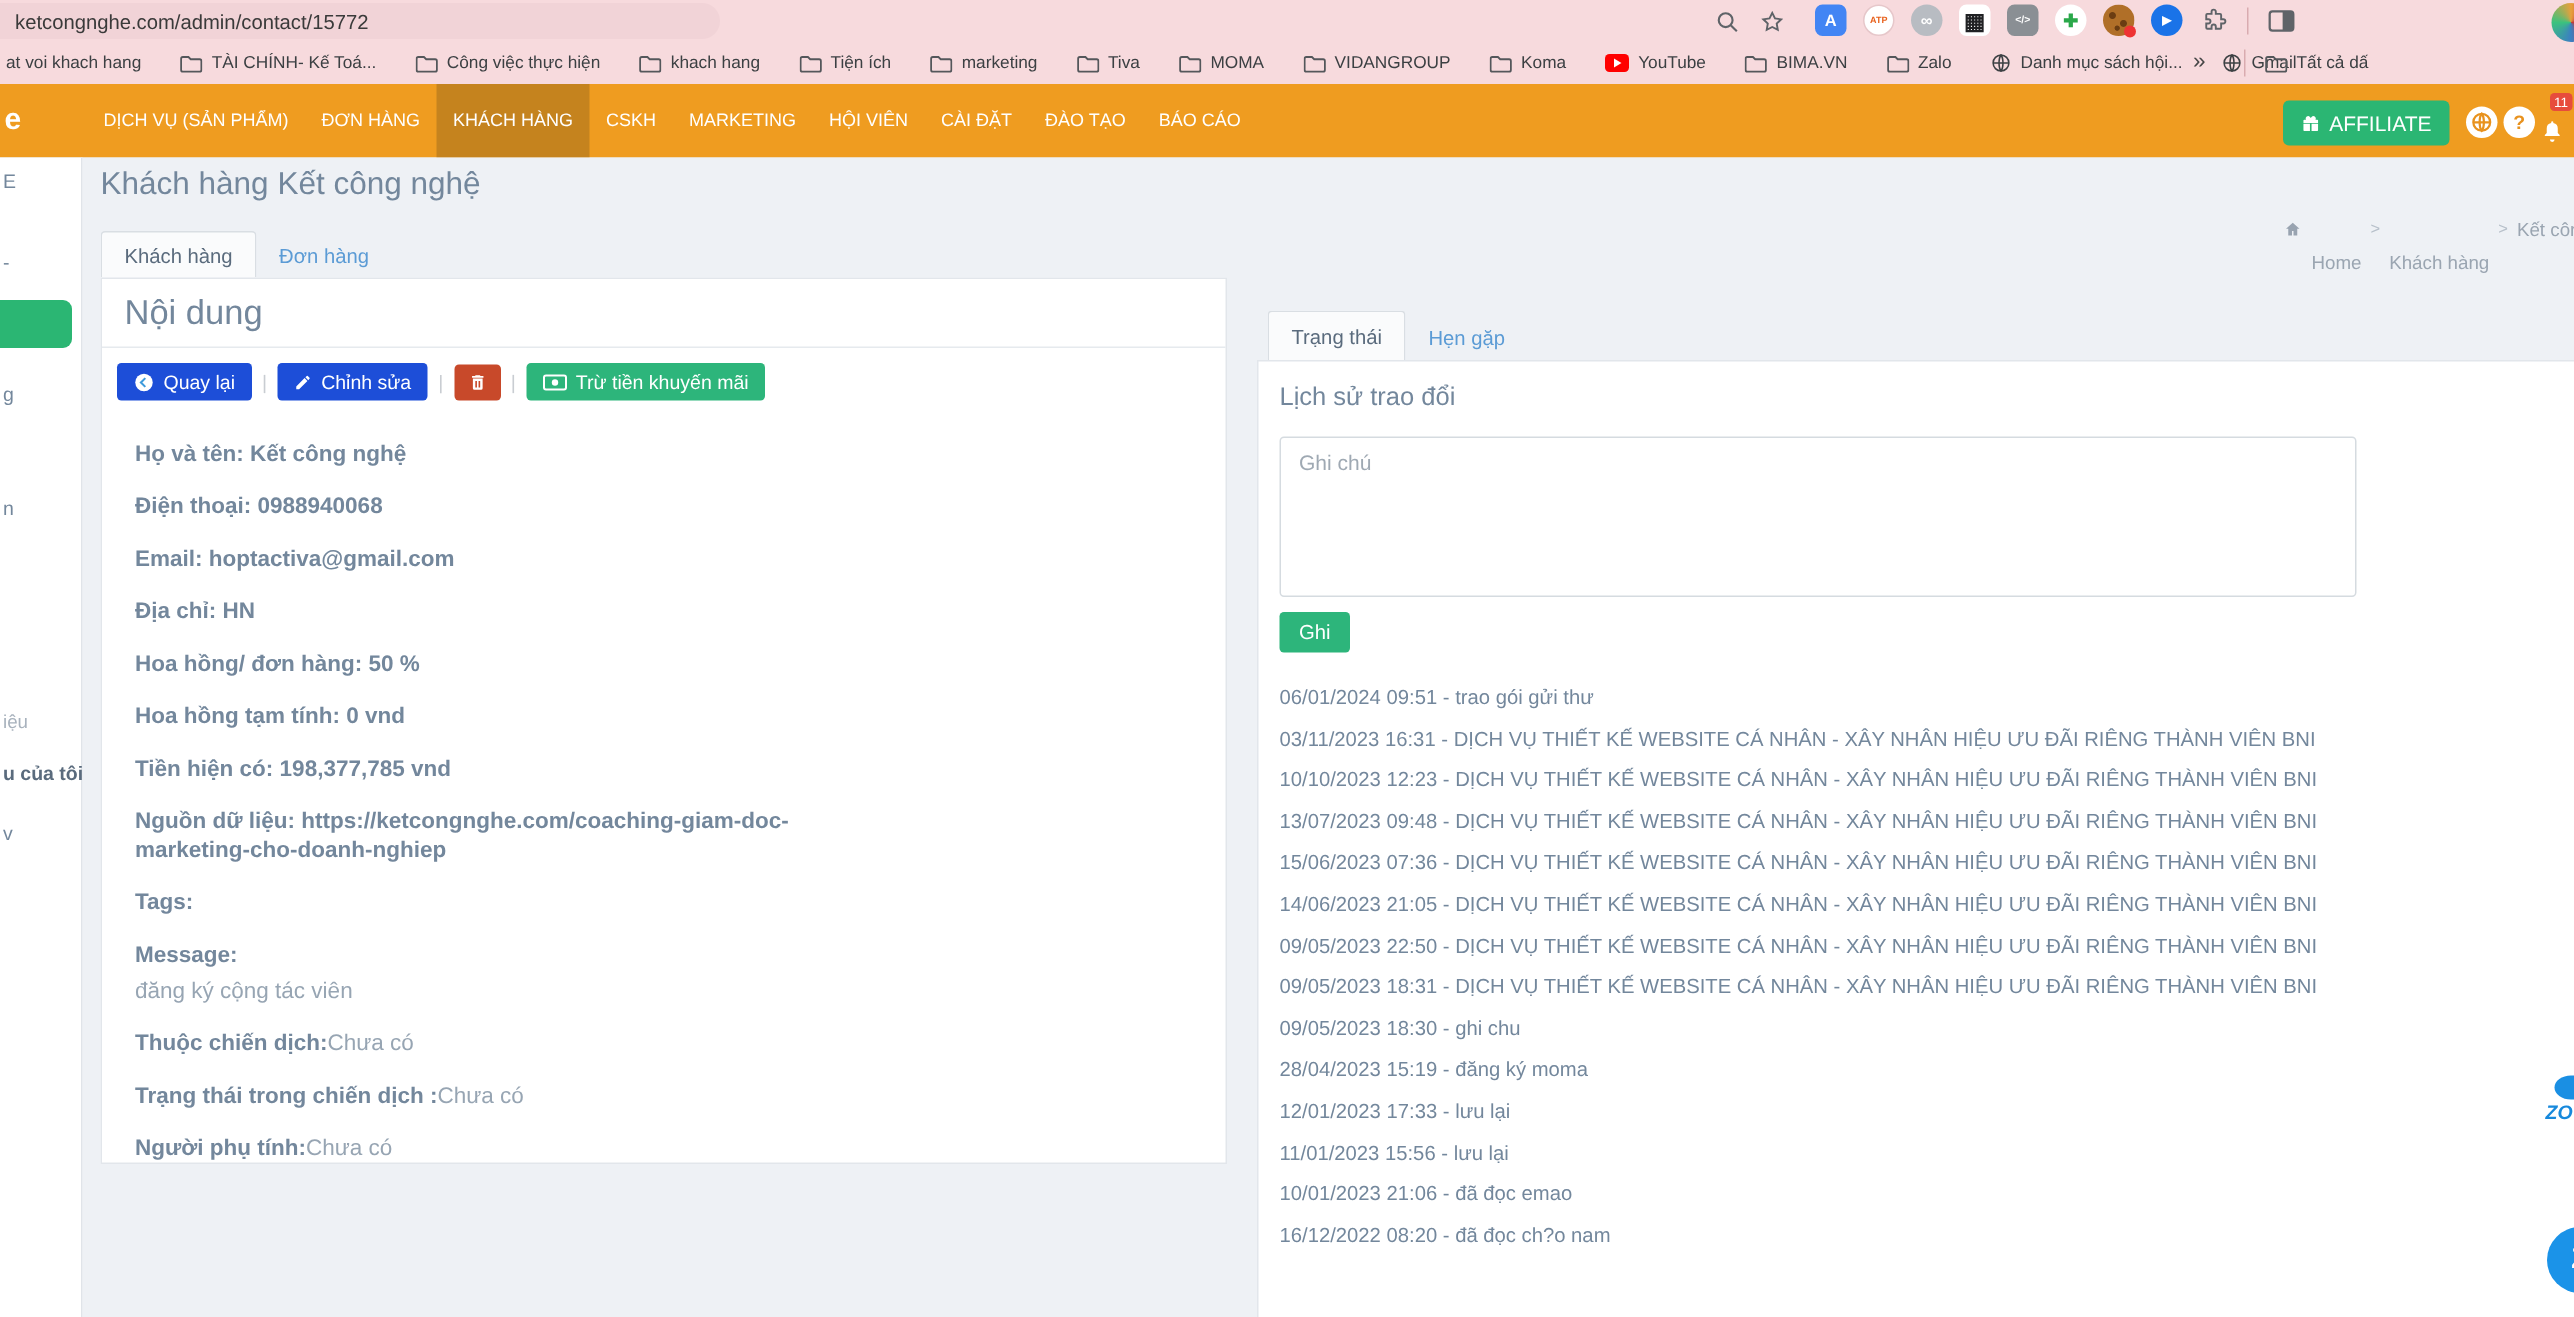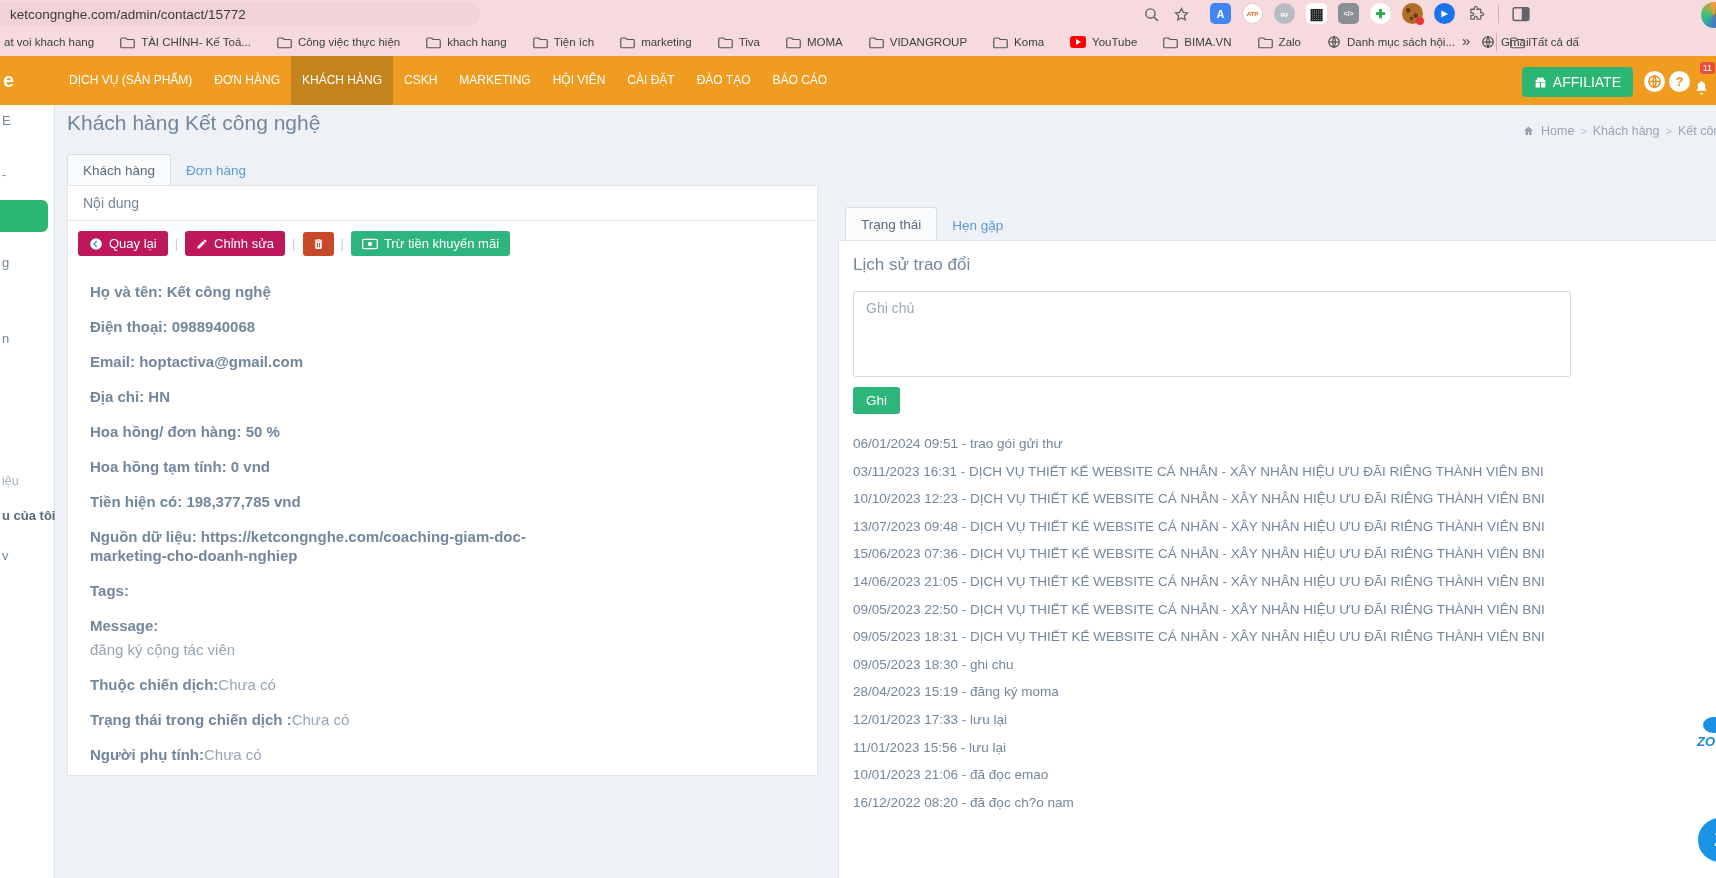--- a/index.html
+++ b/index.html
@@ -52,51 +52,51 @@
 
   
   .sidebar { position:absolute; left:0; top:0; width:55px; height:773px; background:#fff; border-right:1px solid #E0E4E9; }
   .sb-frag { position:absolute; left:2px; white-space:nowrap; font-size:13px; color:#73879C; }
   .sb-frag.muted { color:#A8B2BD; font-size:12.5px; }
   .sb-frag.strong { color:#5A6B7D; font-weight:bold; }
   .sb-btn { position:absolute; left:0; top:95px; width:48px; height:32px; background:#2BB673; border:none; border-radius:0 6px 6px 0; }
 
   .page-title { position:absolute; left:67px; top:6px; font-size:21px; color:#73879C; font-weight:400; }
   .breadcrumb { position:absolute; left:1522px; top:19px; font-size:12.5px; color:#9AA5B1; white-space:nowrap; display:flex; align-items:center; gap:6px; }
-  .bc-link { color:#9AA5B1; text-decoration:none; }
+  .bc-link { color:#9AA5B1; text-decoration:none;margin-top:44px; }
   .bc-sep { color:#B7C0CA; font-size:11px; }
 
   .tabs { position:absolute; display:flex; align-items:flex-end; }
   .tabs-left { left:67px; top:49px; height:31px; }
   .tabs-right { left:845px; top:102px; height:33px; }
   .tab { padding:7px 15px; font-size:13.5px; white-space:nowrap; text-decoration:none; }
   .tab.active { background:#FAFBFC; border:1px solid #D9DEE3; border-bottom:none; border-radius:3px 3px 0 0; color:#5A6B7D; height:100%; display:flex; align-items:center; }
   .tab.link { color:#5B9BD5; }
 
   
   .card { position:absolute; background:#fff; border:1px solid #E2E6EB; }
   .card-left { left:67px; top:80px; width:751px; height:591px; }
-  .card-hd { padding:9px 15px; font-size:14px; color:#73879C; border-bottom:1px solid #E6EAEE; }
+  .card-hd { padding:9px 15px; font-size:23px; color:#73879C; border-bottom:1px solid #E6EAEE; }
   .toolbar { padding:10px 10px; display:flex; align-items:center; }
   .btn { border:none; font-family:inherit; font-size:13px; color:#fff; border-radius:3px; padding:5px 11px; display:inline-flex; align-items:center; gap:6px; white-space:nowrap; }
-  .btn-blue { background:#be185d; }
+  .btn-blue { background:#1d4ed8; }
   .btn-red  { background:#C8492A; padding:5px 9px; }
   .btn-green{ background:#2DB57B; }
   .pipe { color:#C9CDD2; margin:0 7px; font-size:13px; }
   .fields { padding:16px 22px 0; width:500px; }
   .fl { margin-bottom:16px; font-size:15px; line-height:19px; color:#73879C; font-weight:600; }
   .fl .v { font-weight:600; }
   .fl .v.muted { font-weight:400; color:#97A5B3; }
   .fl.tight { margin-bottom:5px; }
   .fl.valonly { font-weight:400; color:#97A5B3; }
 
   
   .card-right { left:838px; top:135px; width:1080px; height:700px; padding:12px 14px; }
   .rp-heading { font-size:17px; color:#73879C; margin:2px 0 16px; font-weight:400; }
-  .note-area { display:block; width:718px; height:86px; border:1px solid #D5DBE0; border-radius:3px; padding:8px 12px; font-family:inherit; font-size:14px; color:#555; resize:none; background:#fff; }
+  .note-area { display:block; width:718px; height:107px; border:1px solid #D5DBE0; border-radius:3px; padding:8px 12px; font-family:inherit; font-size:14px; color:#555; resize:none; background:#fff; }
   .note-area::placeholder { color:#9FA9B3; }
   .ghi-btn { margin-top:10px; padding:6px 13px; font-size:13.5px; }
   .history { margin-top:16px; }
   .h-item { font-size:13.5px; color:#73879C; line-height:27.6px; white-space:nowrap; }
 
   
   .zalo-mini { position:absolute; left:1703px; top:612px; width:22px; height:16px; border-radius:50% 0 0 50%; background:#1A8FE3; }
   .zalo-txt { position:absolute; left:1697px; top:629px; color:#1789DC; font-weight:bold; font-size:13px; font-style:italic; }
   .zalo-big { position:absolute; left:1698px; top:713px; width:44px; height:44px; border-radius:50%; background:#1B93E8; color:#fff; font-weight:bold; font-size:19px; display:flex; align-items:center; justify-content:center; }
 </style>

